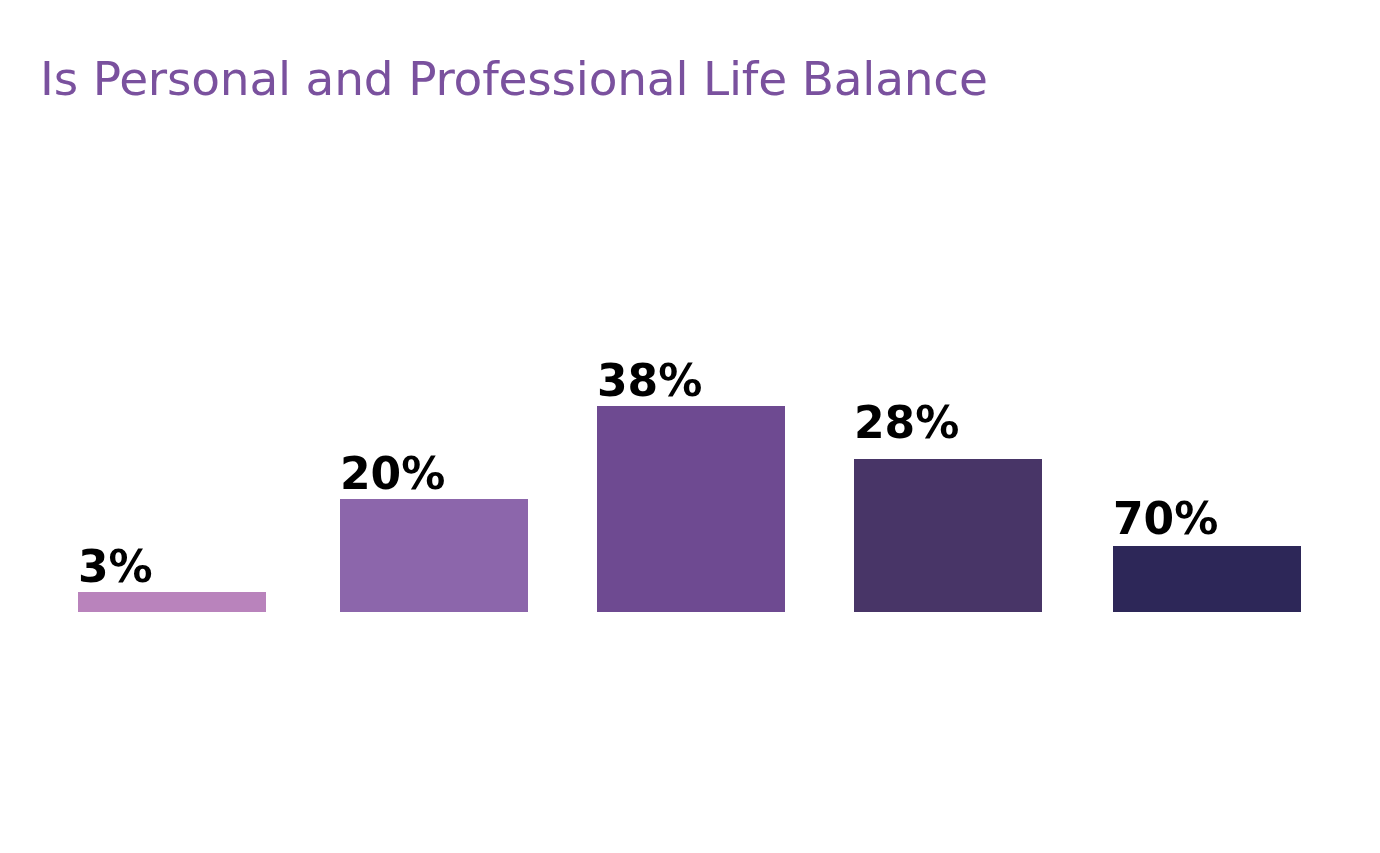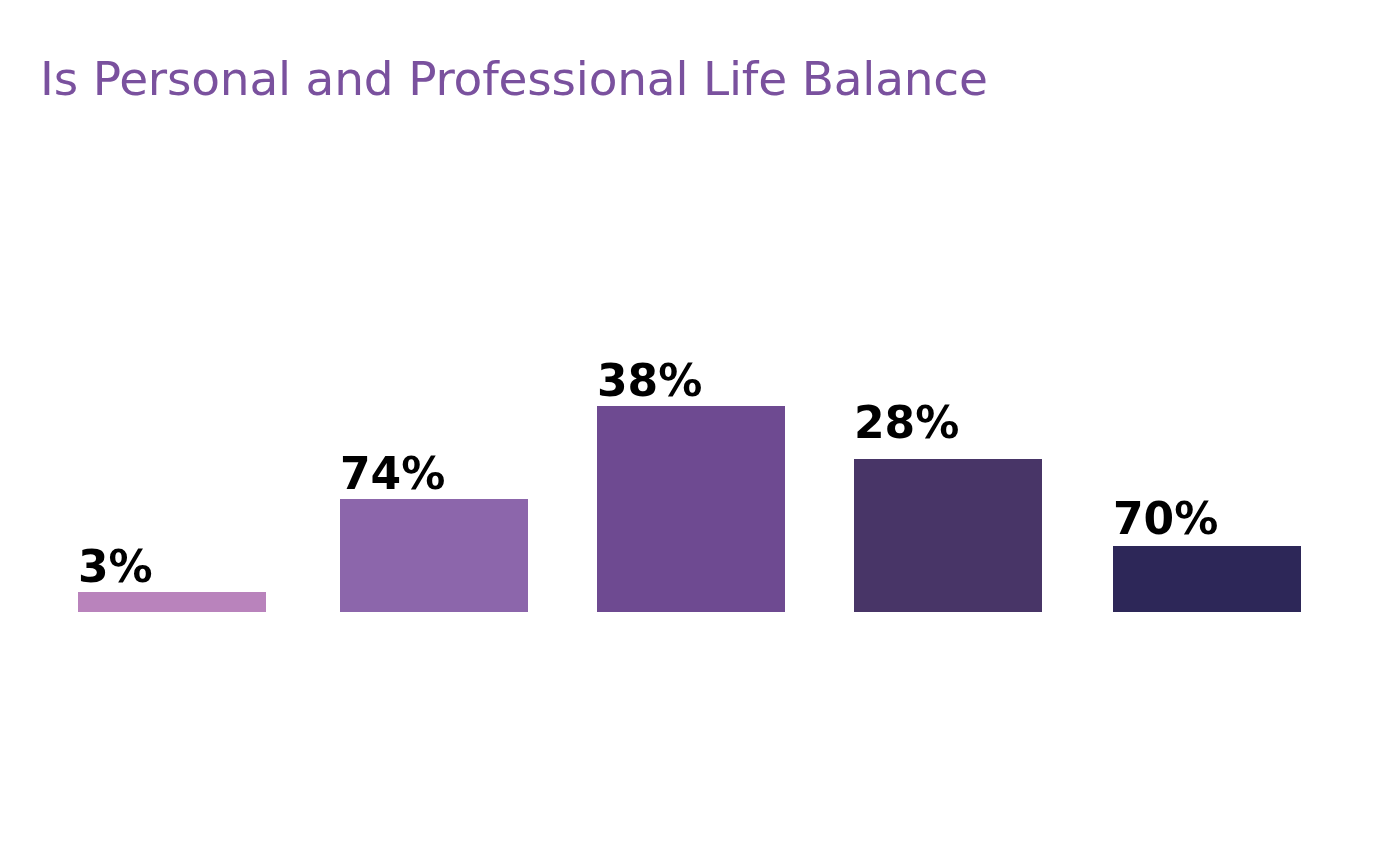--- a/index.html
+++ b/index.html
@@ -79,21 +79,21 @@
 
   <div class="plot">
 
     <div class="bar-group" style="left:78px;">
       <div class="value-label" style="bottom:262px;">3%</div>
       <div class="bar" style="height:20px; background:#b983bc;"></div>
 
     </div>
 
     <div class="bar-group" style="left:340px;">
-      <div class="value-label" style="bottom:355px;">74%</div>
+      <div class="value-label" style="bottom:355px;">20%</div>
       <div class="bar" style="height:113px; background:#8c66ab;"></div>
 
     </div>
 
     <div class="bar-group" style="left:597px;">
       <div class="value-label" style="bottom:448px;">38%</div>
       <div class="bar" style="height:206px; background:#6e4a91;"></div>
 
     </div>
 

